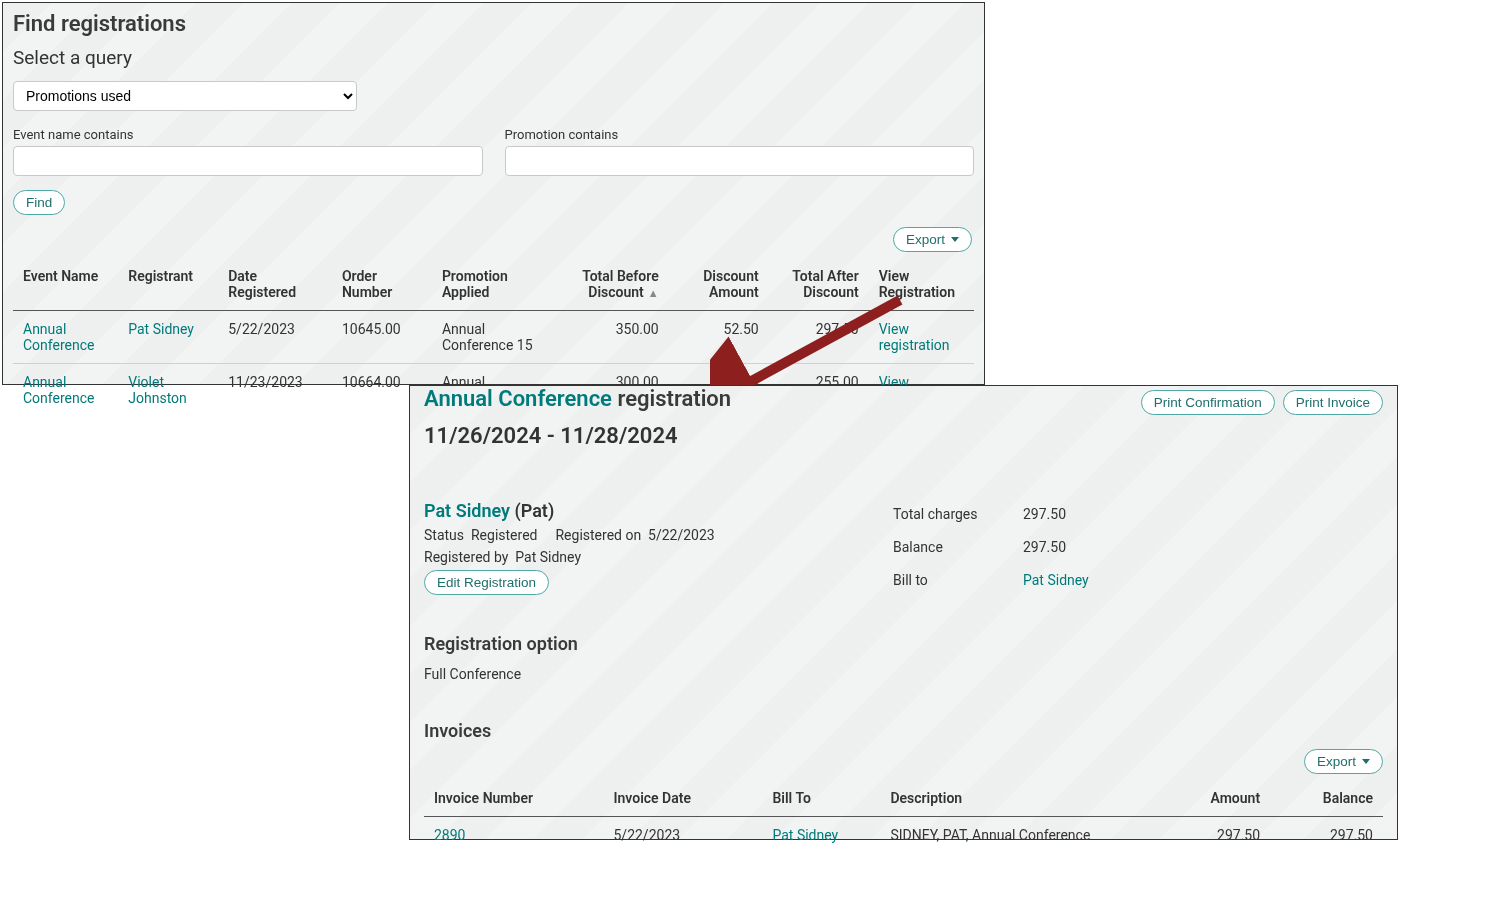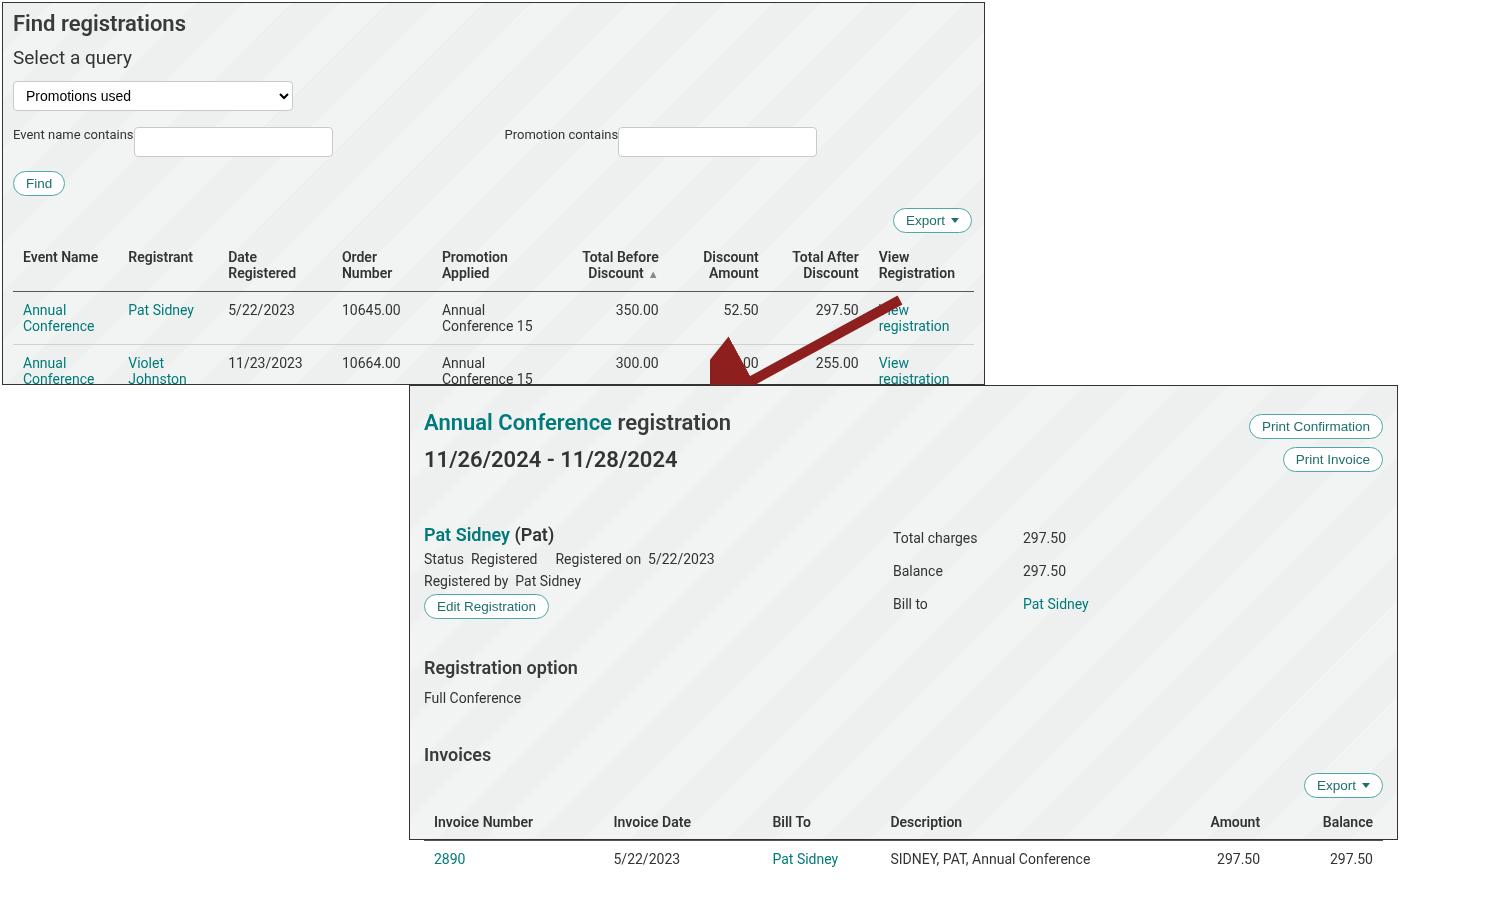--- a/index.html
+++ b/index.html
@@ -17,25 +17,25 @@
     border: 1px solid #333;
     background: #f2f4f4;
     background-image:
       repeating-linear-gradient(135deg, rgba(0,0,0,0.015) 0 34px, rgba(0,0,0,0) 34px 68px);
   }
   
   #panel1 { left: 2px; top: 2px; width: 983px; height: 383px; padding: 8px 10px 10px 10px; }
   .page-title { font-size: 22px; font-weight: 600; color: #3a3a3a; margin-bottom: 10px; }
   .query-label { font-size: 19px; color: #333; margin-bottom: 12px; }
   .query-select {
-    width: 280px; height: 30px; border: 1px solid #c9c9c9; border-radius: 4px;
+    width: 344px; height: 30px; border: 1px solid #c9c9c9; border-radius: 4px;
     background: #fff; padding: 0 8px; font-size: 14px;
   }
   .filter-row { display: flex; gap: 22px; margin-top: 16px; }
-  .filter-group { flex: 1; display: flex; flex-direction: row; }
+  .filter-group { flex: 1; display: flex; flex-direction: column; }
   .filter-group label { font-size: 13px; margin-bottom: 4px; color: #333; }
   .filter-group input {
     height: 30px; border: 1px solid #c9c9c9; border-radius: 4px;
     background: #fff; padding: 0 8px; font-size: 14px;
   }
   .btn-outline {
     display: inline-block; border: 1px solid #4fa8a5; color: #1f6f6c;
     background: #fff; border-radius: 14px; padding: 5px 14px; font-size: 14px;
     cursor: pointer;
   }
@@ -60,26 +60,26 @@
   .c-reg   { width: 95px; }
   .c-date  { width: 108px; }
   .c-order { width: 95px; }
   .c-promo { width: 120px; }
   .c-tbd   { width: 105px; }
   .c-disc  { width: 95px; }
   .c-tad   { width: 95px; }
   .c-view  { width: 100px; }
 
   
-  #panel2 { left: 409px; top: 385px; width: 989px; height: 455px; padding: 24px 14px 12px 14px; }
+  #panel2 { left: 409px; top: 385px; width: 989px; height: 455px; padding: 0 14px 12px 14px; }
   .detail-head { display: flex; justify-content: space-between; align-items: flex-start; }
   .detail-title { font-size: 22px; font-weight: 600; color: #3a3a3a; }
   .detail-title .link-part { color: #007a7a; }
   .detail-dates { font-size: 22px; font-weight: 600; color: #333; margin-top: 12px; }
-  .head-actions { display: flex; flex-direction: column; gap: 8px; align-items: flex-end; margin-top: 4px; }
+  .head-actions { display: flex; flex-direction: row; gap: 8px; align-items: flex-start; margin-top: 4px; }
   .info-row { display: flex; justify-content: space-between; margin-top: 52px; gap: 48px; }
   .info-left { }
   .registrant-name { font-size: 18px; font-weight: 600; }
   .registrant-name .link-part { color: #007a7a; }
   .meta-line { margin-top: 6px; font-size: 14px; color: #333; display: flex; flex-wrap: wrap; gap: 6px 18px; }
   .meta-line .lbl { color: #333; }
   .meta-line .val { color: #333; }
   #btn-edit { margin-top: 5px; }
   .summary { display: grid; grid-template-columns: 130px 120px; row-gap: 10px; font-size: 14px; margin-top:6px;}
   .summary .lbl { color: #333; }

